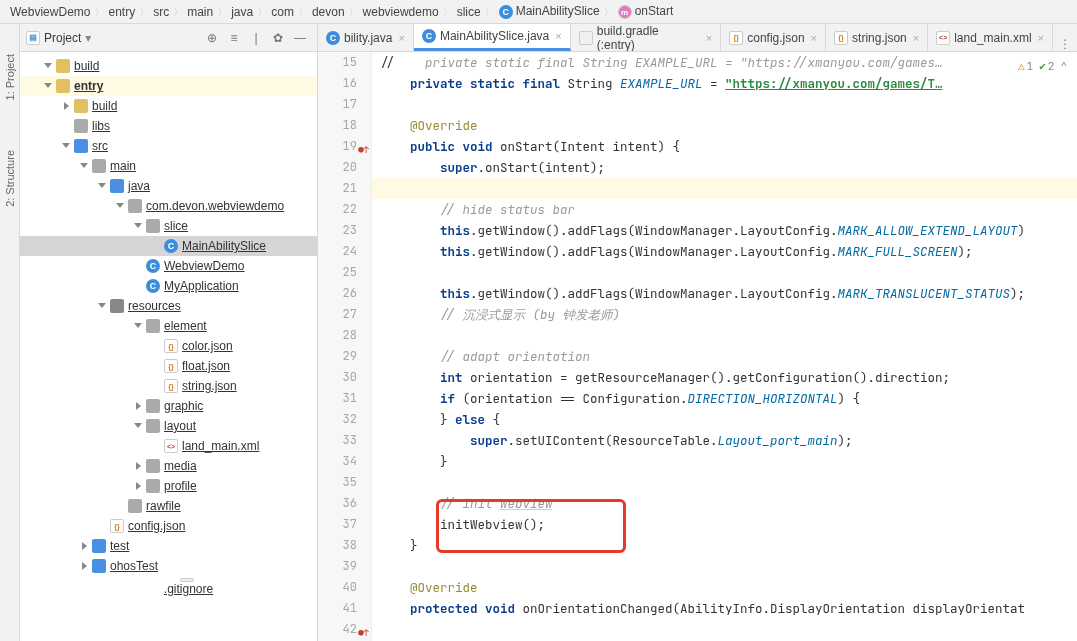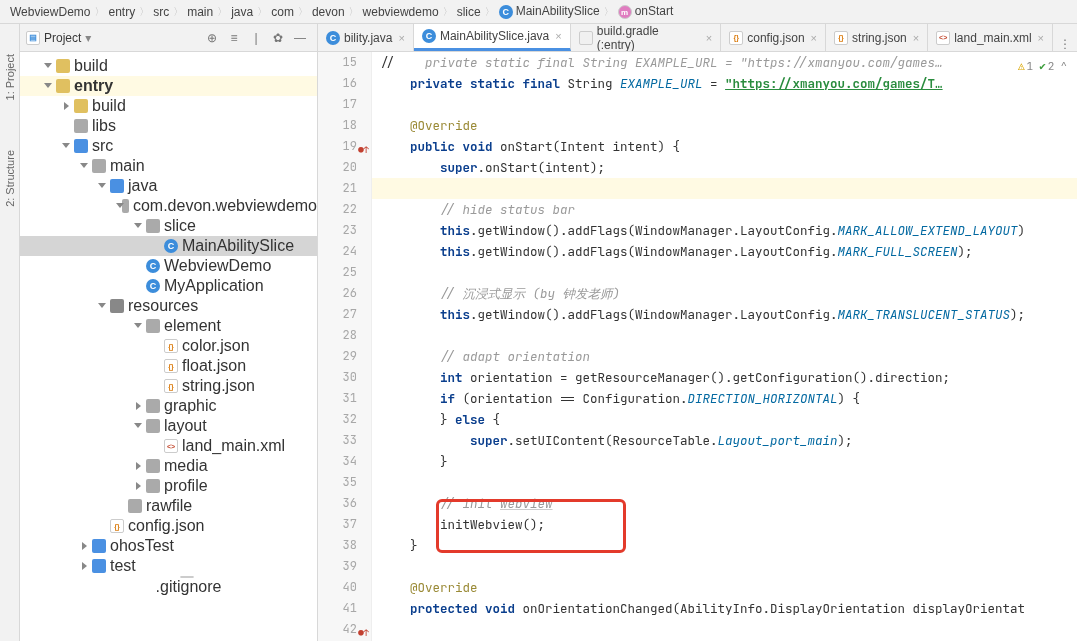--- a/index.html
+++ b/index.html
@@ -28,21 +28,21 @@
   .ic { display:inline-flex; width:14px; height:14px; margin-right:4px; align-items:center; justify-content:center; font-size:9px; font-weight:bold; border-radius:2px; }
   .ic.fold { background:#aaa; color:#fff; }
   .ic.fold.src { background:#4a90e2; }
   .ic.fold.mod { background:#e0c060; }
   .ic.fold.res { background:#888; }
   .ic.cls { background:#3c8ddb; color:#fff; border-radius:50%; }
   .ic.file { background:#f0f0f0; color:#888; border:1px solid #ccc; font-size:8px; }
   .ic.json { background:#fff; border:1px solid #ccc; color:#d97706; font-size:7px; }
   .ic.xml  { background:#fff; border:1px solid #ccc; color:#c2452a; font-size:7px; }
   .ic.proj { background:#fff; border:1px solid #ccc; color:#3c8ddb; font-size:8px; }
-  .nlabel { font-size:16px; color:#333; }
+  .nlabel { font-size:12px; color:#333;text-decoration:underline; }
   .nlabel.bold { font-weight:bold; }
   
   .editor-area { flex:1; display:flex; flex-direction:column; min-width:0; }
   .tabs { display:flex; height:28px; background:#f2f2f2; border-bottom:1px solid #d8d8d8; align-items:flex-end; overflow:hidden; }
   .tab { display:flex; align-items:center; height:27px; padding:0 8px; font-size:12px; color:#444; border-right:1px solid #d8d8d8; cursor:pointer; }
   .tab.active { background:#fff; border-bottom:3px solid #4a90e2; }
   .tab .ic { margin-right:4px; }
   .tab .cx { margin-left:6px; color:#aaa; font-size:11px; }
   .tabs .menu { margin-left:auto; padding:0 6px; color:#777; cursor:pointer; }
   .code-wrap { flex:1; display:flex; min-height:0; }
@@ -225,26 +225,26 @@
           <span class="nlabel">rawfile</span>
         </div>
         <div class="node" style="padding-left: 76px;">
           <span class="arrow "></span>
           <span class="ic json">{}</span>
           <span class="nlabel">config.json</span>
         </div>
         <div class="node" style="padding-left: 58px;">
           <span class="arrow right"></span>
           <span class="ic fold src"></span>
+          <span class="nlabel">test</span>
+        </div>
+        <div class="node" style="padding-left: 58px;">
+          <span class="arrow right"></span>
+          <span class="ic fold src"></span>
           <span class="nlabel">ohosTest</span>
-        </div>
-        <div class="node" style="padding-left: 58px;">
-          <span class="arrow right"></span>
-          <span class="ic fold src"></span>
-          <span class="nlabel">test</span>
         </div>
         <div class="node" style="padding-left: 40px; flex-direction: column;">
           <span class="arrow "></span>
           <span class="ic file"></span>
           <span class="nlabel">.gitignore</span>
         </div>
       </div>
   </div>
 
   <div class="editor-area">
@@ -322,22 +322,22 @@
           <div class="line">    <span class="kw">private static final</span> String <span class="fld">EXAMPLE_URL</span> = <span class="str">"https://xmanyou.com/games/T…</span></div>
           <div class="line"></div>
           <div class="line">    <span class="ann">@Override</span></div>
           <div class="line">    <span class="kw">public void</span> onStart(Intent intent) {</div>
           <div class="line">        <span class="kw">super</span>.onStart(intent);</div>
           <div class="line hi"></div>
           <div class="line">        <span class="cmt">// hide status bar</span></div>
           <div class="line">        <span class="kw">this</span>.getWindow().addFlags(WindowManager.LayoutConfig.<span class="fld">MARK_ALLOW_EXTEND_LAYOUT</span>)</div>
           <div class="line">        <span class="kw">this</span>.getWindow().addFlags(WindowManager.LayoutConfig.<span class="fld">MARK_FULL_SCREEN</span>);</div>
           <div class="line"></div>
+          <div class="line">        <span class="kw">this</span>.getWindow().addFlags(WindowManager.LayoutConfig.<span class="fld">MARK_TRANSLUCENT_STATUS</span>);</div>
           <div class="line">        <span class="cmt">// 沉浸式显示 (by 钟发老师)</span></div>
-          <div class="line">        <span class="kw">this</span>.getWindow().addFlags(WindowManager.LayoutConfig.<span class="fld">MARK_TRANSLUCENT_STATUS</span>);</div>
           <div class="line"></div>
           <div class="line">        <span class="cmt">// adapt orientation</span></div>
           <div class="line">        <span class="kw">int</span> orientation = getResourceManager().getConfiguration().direction;</div>
           <div class="line">        <span class="kw">if</span> (orientation == Configuration.<span class="fld">DIRECTION_HORIZONTAL</span>) {</div>
           <div class="line">        } <span class="kw">else</span> {</div>
           <div class="line">            <span class="kw">super</span>.setUIContent(ResourceTable.<span class="fld">Layout_port_main</span>);</div>
           <div class="line">        }</div>
           <div class="line"></div>
           <div class="line">        <span class="cmt">// init <span class="und">webview</span></span></div>
           <div class="line">        initWebview();</div>

